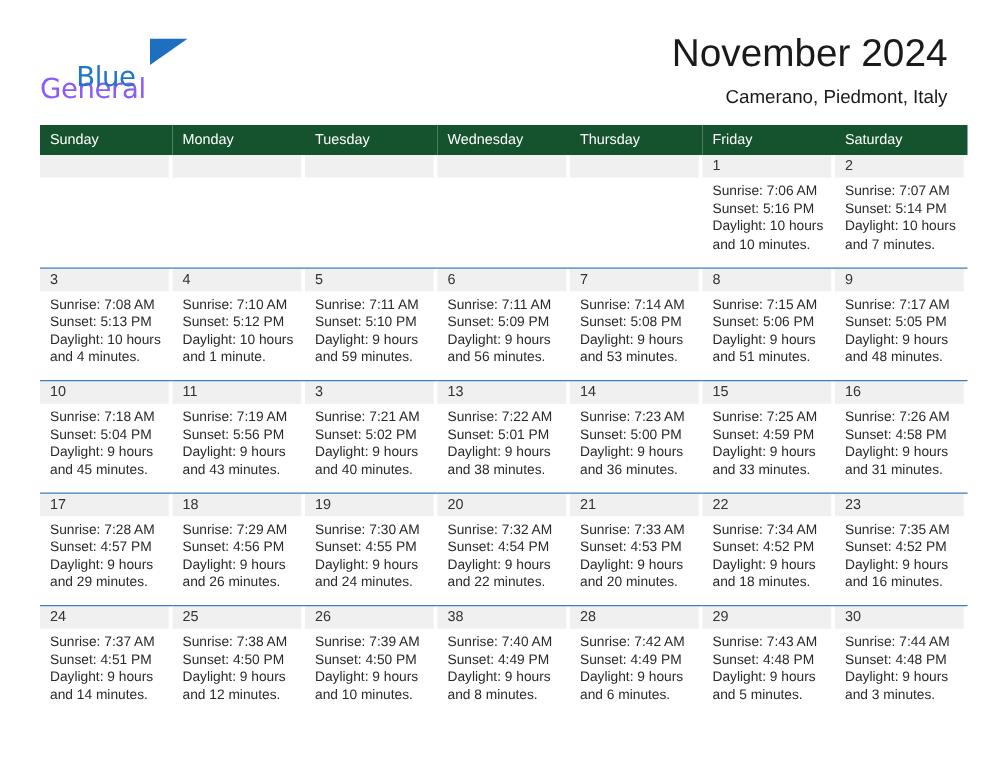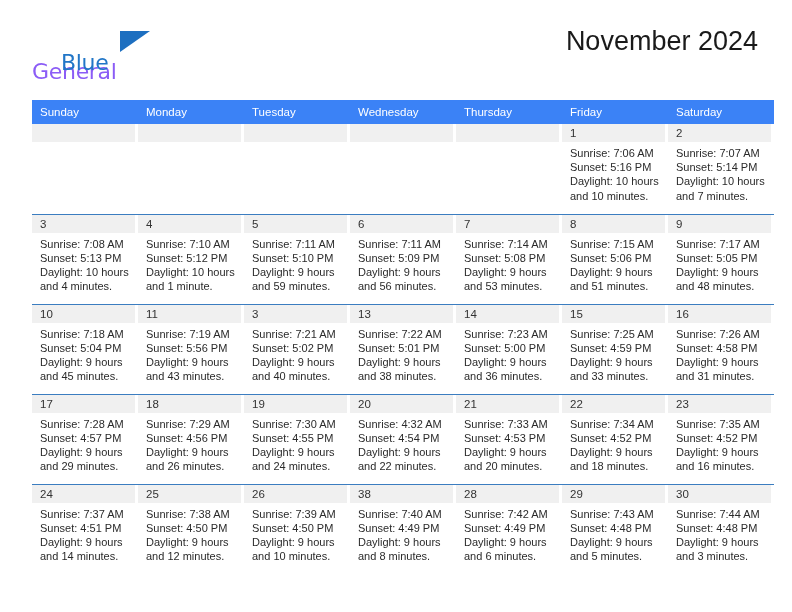--- a/index.html
+++ b/index.html
@@ -64,21 +64,21 @@
     border-left: 30px solid #1d6fc0;
     border-bottom: 21px solid transparent;
   }
 
   .titlebox {
     text-align: right;
     flex: 0 0 auto;
     padding-top: 0px;
   }
   .month-title {
-    font-size: 27px;
+    font-size: 31px;
     font-weight: normal;
     color: #1a1a1a;
     line-height: 1.12;
     letter-spacing: 0px;
   }
   .location {
     font-size: 15px;
     color: #1a1a1a;
     margin-top: 8px;
     letter-spacing: 0px;
@@ -88,21 +88,21 @@
   .calendar {
     margin: 0 18px 0 32px;
     width: 742px;
   }
   table.cal {
     border-collapse: collapse;
     table-layout: fixed;
     width: 742px;
   }
   table.cal th {
-    background: #3b82f6;
+    background: #14532d;
     color: #ffffff;
     font-size: 11.5px;
     font-weight: normal;
     text-align: left;
     padding: 6px 0 6px 8px;
     height: 21px;
     box-sizing: border-box;
     border: none;
   }
   table.cal td {
@@ -155,20 +155,21 @@
   <div class="top">
 
     <div class="logo">
       <span class="logo-general">General</span>
       <span class="logo-triangle"></span>
       <span class="logo-blue">Blue</span>
     </div>
 
     <div class="titlebox">
       <div class="month-title">November 2024</div>
+      <div class="location">Camerano, Piedmont, Italy</div>
     </div>
 
   </div>
 
   <div class="calendar">
     <table class="cal">
       <thead>
         <tr>
           <th>Sunday</th>
           <th>Monday</th>
@@ -418,21 +419,21 @@
                   <div>Sunset: 4:55 PM</div>
                   <div>Daylight: 9 hours</div>
                   <div>and 24 minutes.</div>
                 </div>
               </div>
             </td>
             <td>
               <div class="cell-inner">
                 <div class="daynum">20</div>
                 <div class="info">
-                  <div>Sunrise: 4:32 AM</div>
+                  <div>Sunrise: 7:32 AM</div>
                   <div>Sunset: 4:54 PM</div>
                   <div>Daylight: 9 hours</div>
                   <div>and 22 minutes.</div>
                 </div>
               </div>
             </td>
             <td>
               <div class="cell-inner">
                 <div class="daynum">21</div>
                 <div class="info">

